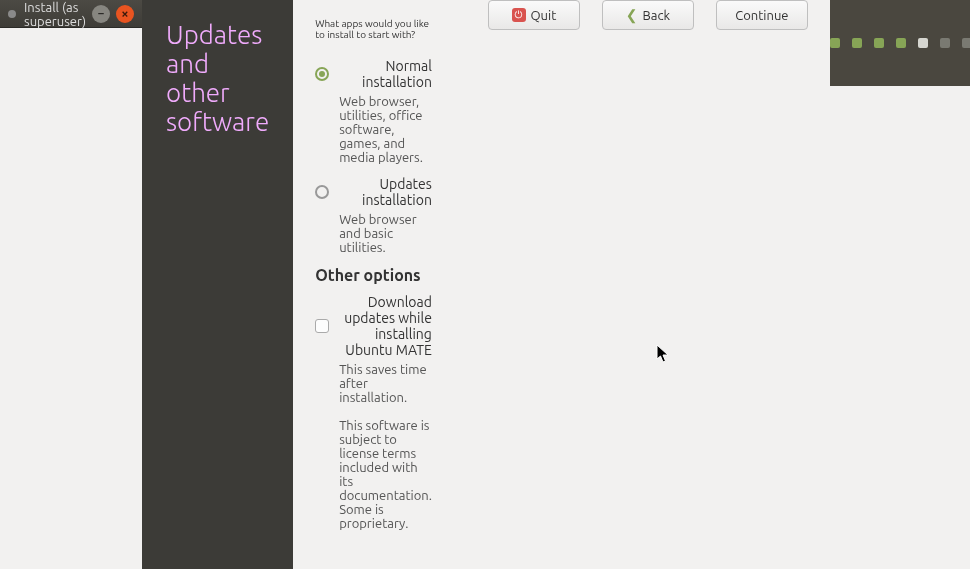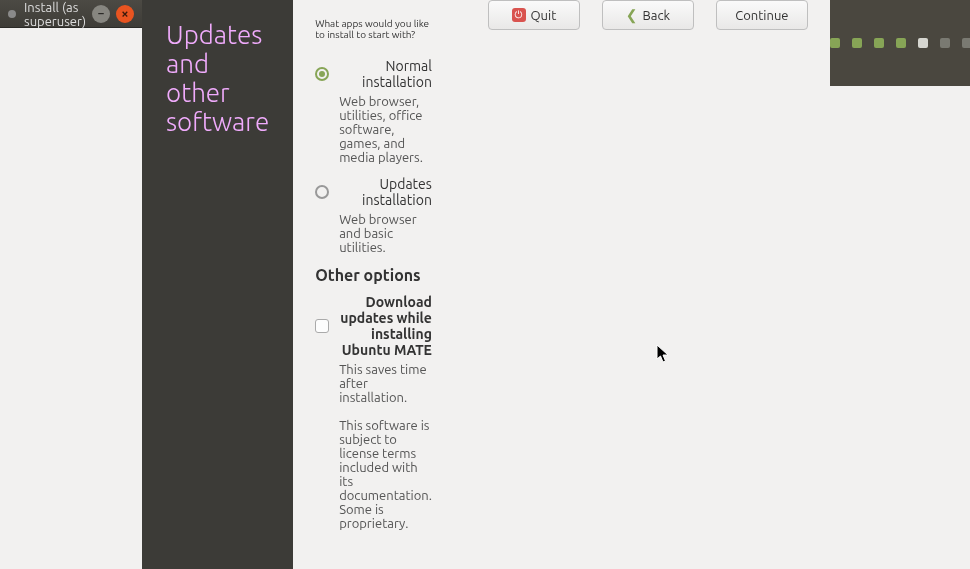--- a/index.html
+++ b/index.html
@@ -112,21 +112,21 @@
     border-color: #6f8a45;
   }
   .check.checked::after {
     content:"✓";
     color:#fff;
     font-size:11px;
     position:absolute;
     top:-1px; left:1px;
     font-weight:bold;
   }
-  .check-block { margin-bottom: 4px; font-weight: bold; }
+  .check-block { margin-bottom: 4px; }
   .check-block.focused {
     border: 1px dotted #bdbdbd;
     padding: 4px 6px;
     margin-left: -6px;
     margin-right: -2px;
     border-radius: 3px;
   }
   .check-desc {
     font-size: 13px;
     color:#555;

